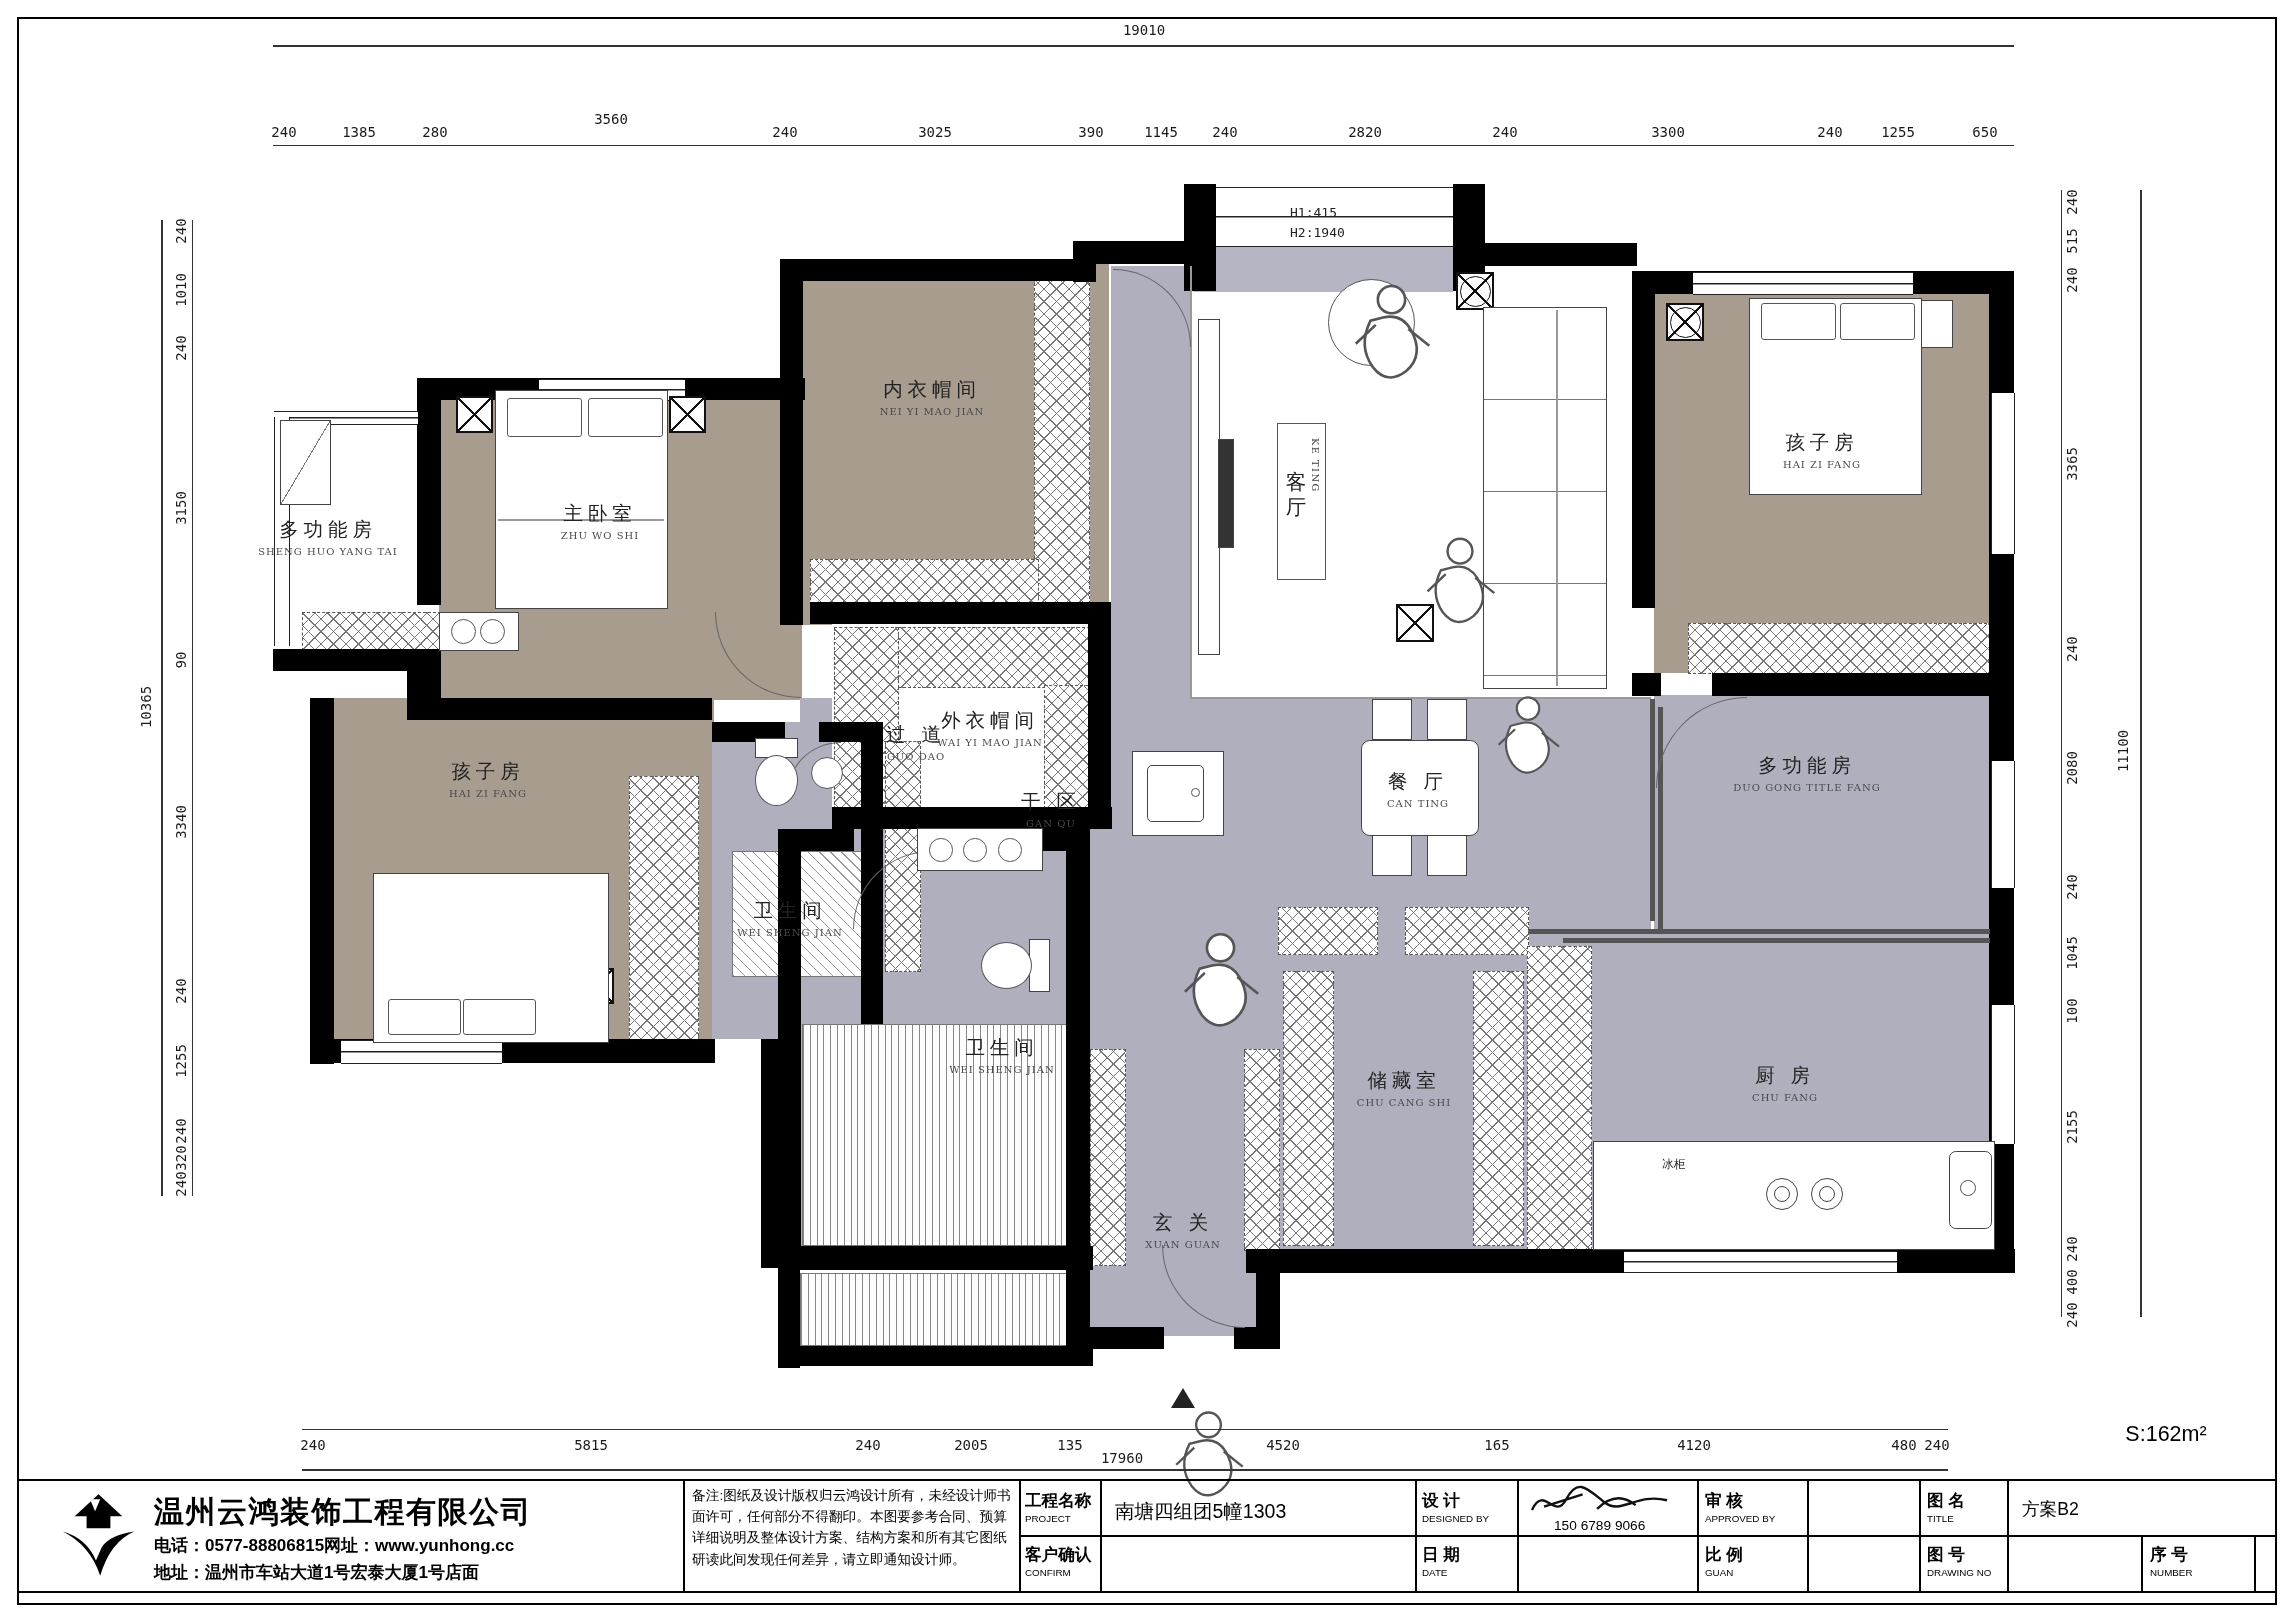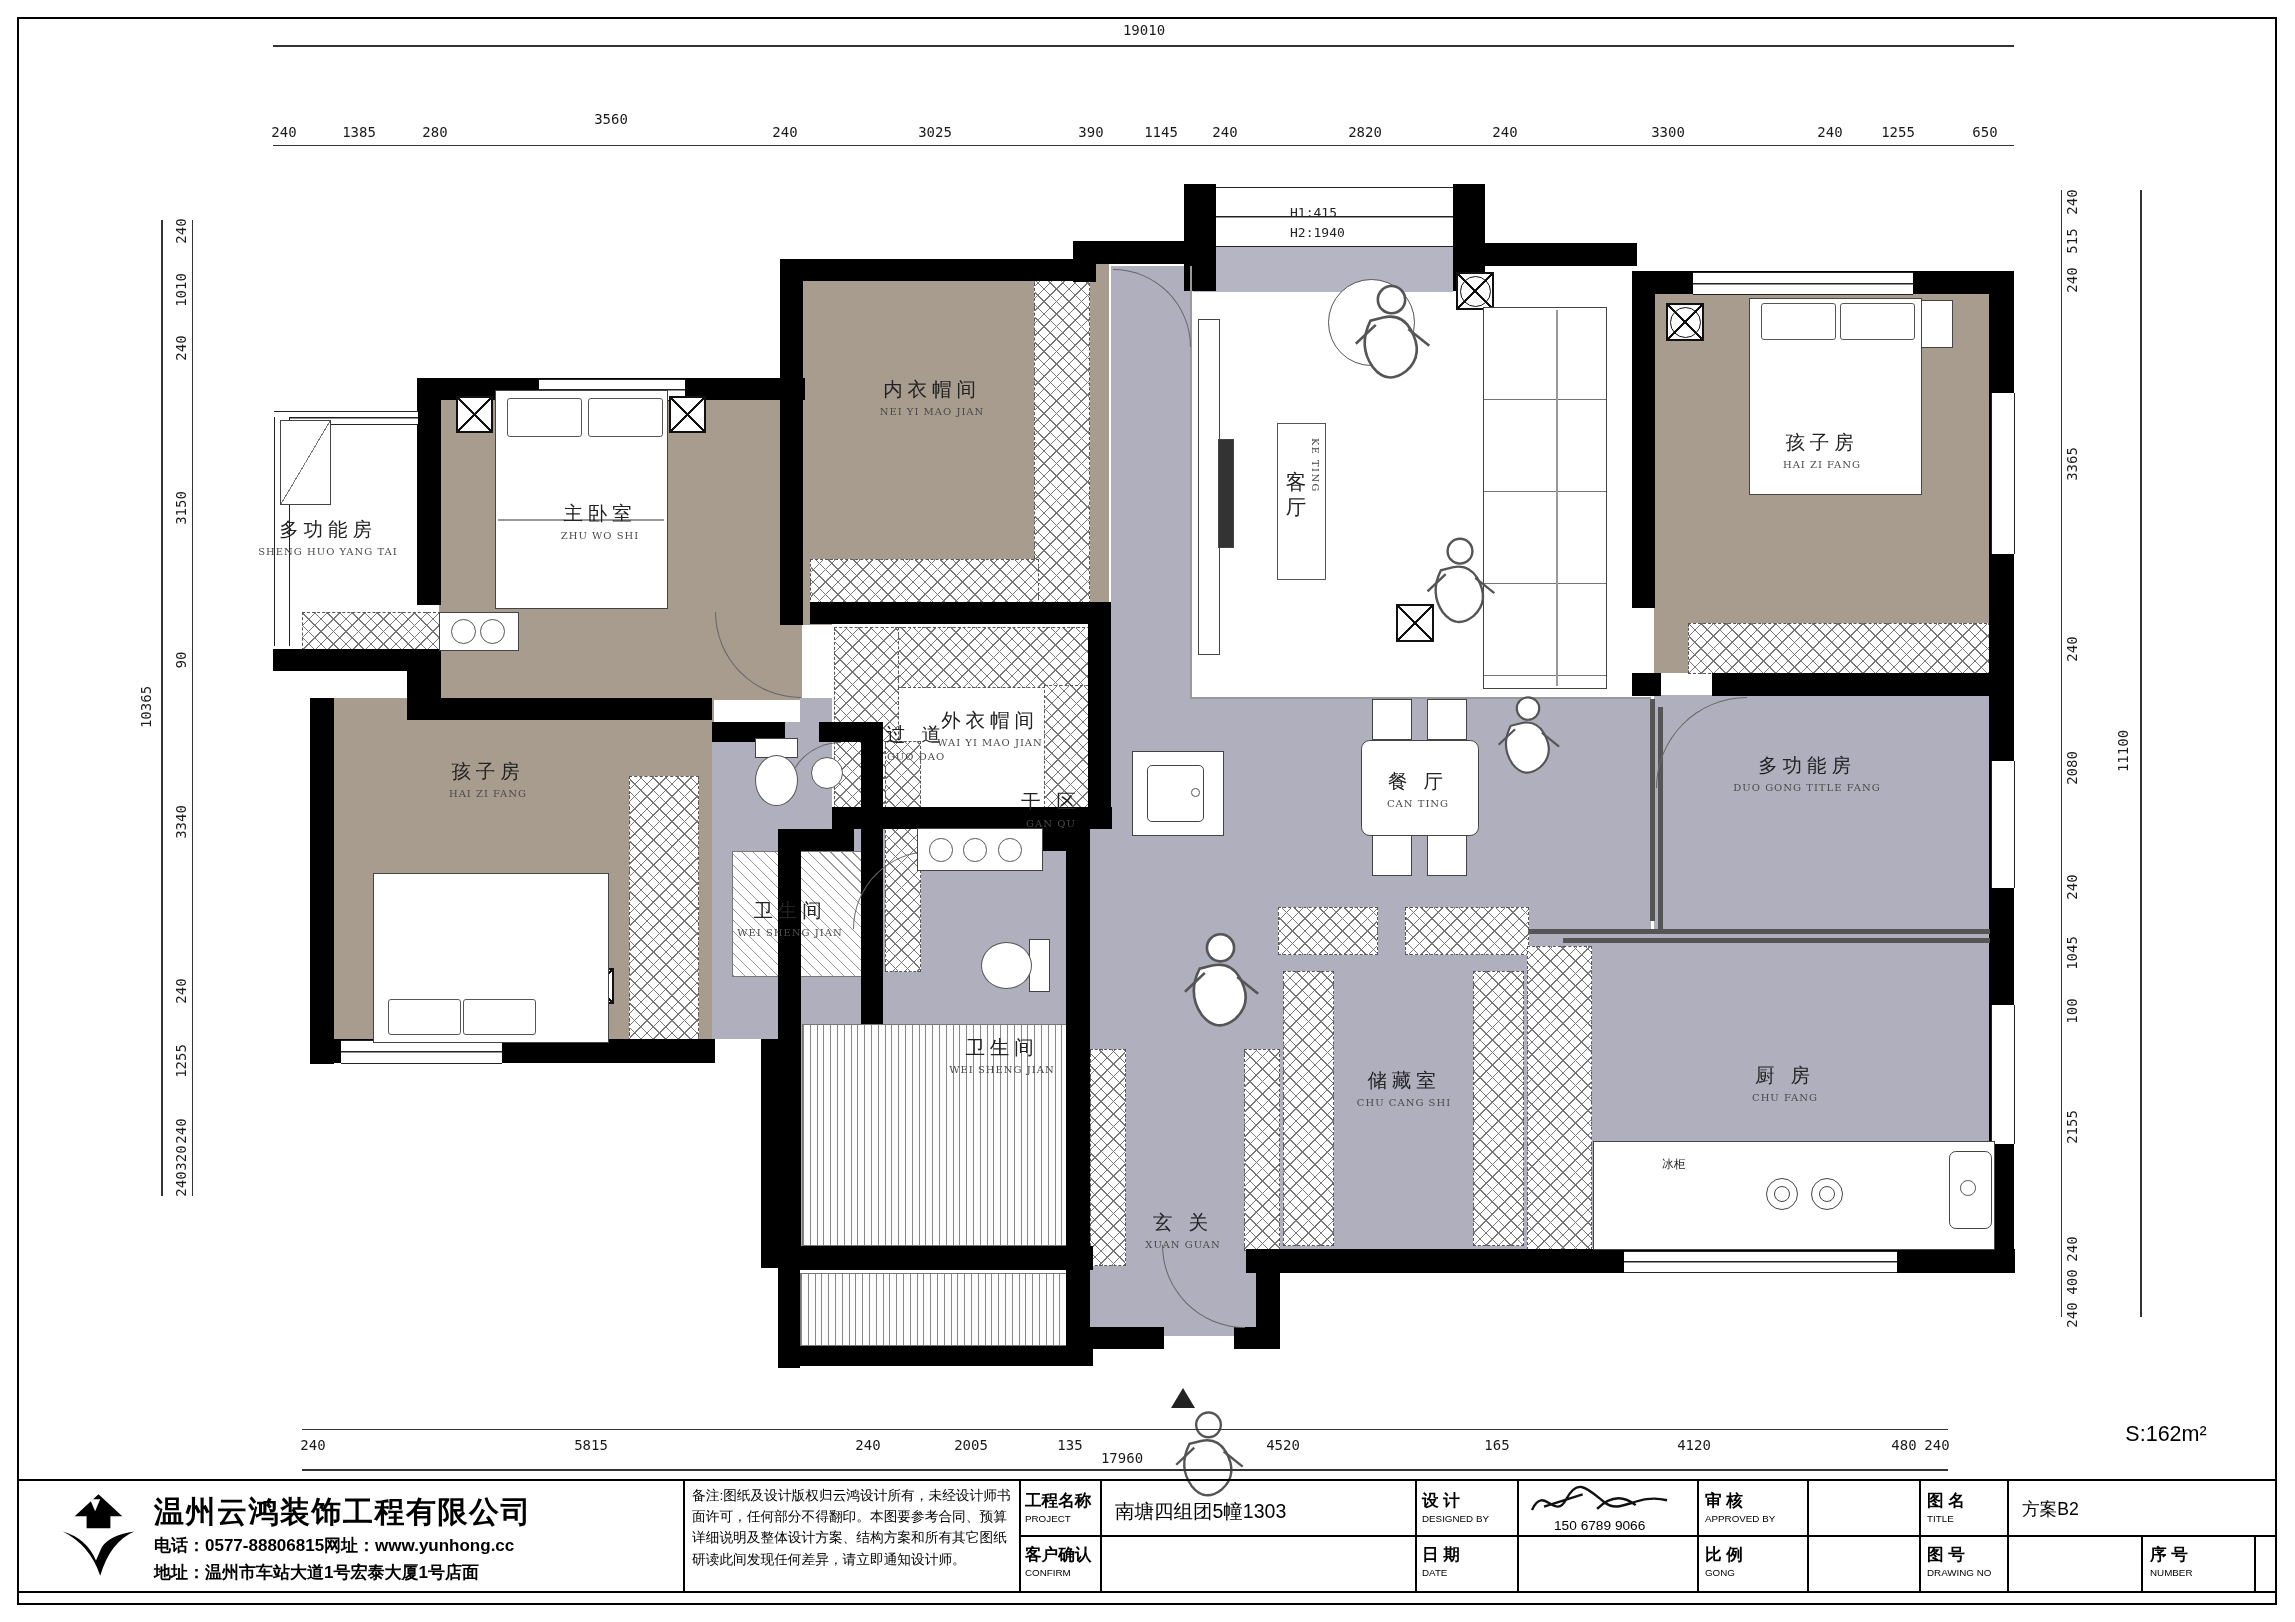--- a/index.html
+++ b/index.html
@@ -434,21 +434,21 @@
         <path d="M15 62 C40 8, 62 86, 86 40 S 130 18, 165 46 S 230 26, 295 42 M40 55 L120 30 M150 60 Q190 20 230 52" fill="none" stroke="#111" stroke-width="5"></path>
       </svg>
     </div>
     <div class="tb-en" style="left:1554px;top:1518px;font-size:13.7px">150 6789 9066</div>
     <div class="tb-zh" style="left:1422px;top:1544px">日  期</div>
     <div class="tb-en" style="left:1422px;top:1567px">DATE</div>
 
     <div class="tb-zh" style="left:1705px;top:1490px">审  核</div>
     <div class="tb-en" style="left:1705px;top:1513px">APPROVED BY</div>
     <div class="tb-zh" style="left:1705px;top:1544px">比  例</div>
-    <div class="tb-en" style="left:1705px;top:1567px">GONG</div>
+    <div class="tb-en" style="left:1705px;top:1567px">GUAN</div>
 
     <div class="tb-zh" style="left:1927px;top:1490px">图  名</div>
     <div class="tb-en" style="left:1927px;top:1513px">TITLE</div>
     <div class="tb-val" style="left:2022px;top: 1497px;font-size:17.6px">方案B2</div>
     <div class="tb-zh" style="left:1927px;top:1544px">图  号</div>
     <div class="tb-en" style="left:1927px;top:1567px">DRAWING NO</div>
     <div class="tb-zh" style="left:2150px;top:1544px">序  号</div>
     <div class="tb-en" style="left:2150px;top:1567px">NUMBER</div>
   </div>
 </div>

